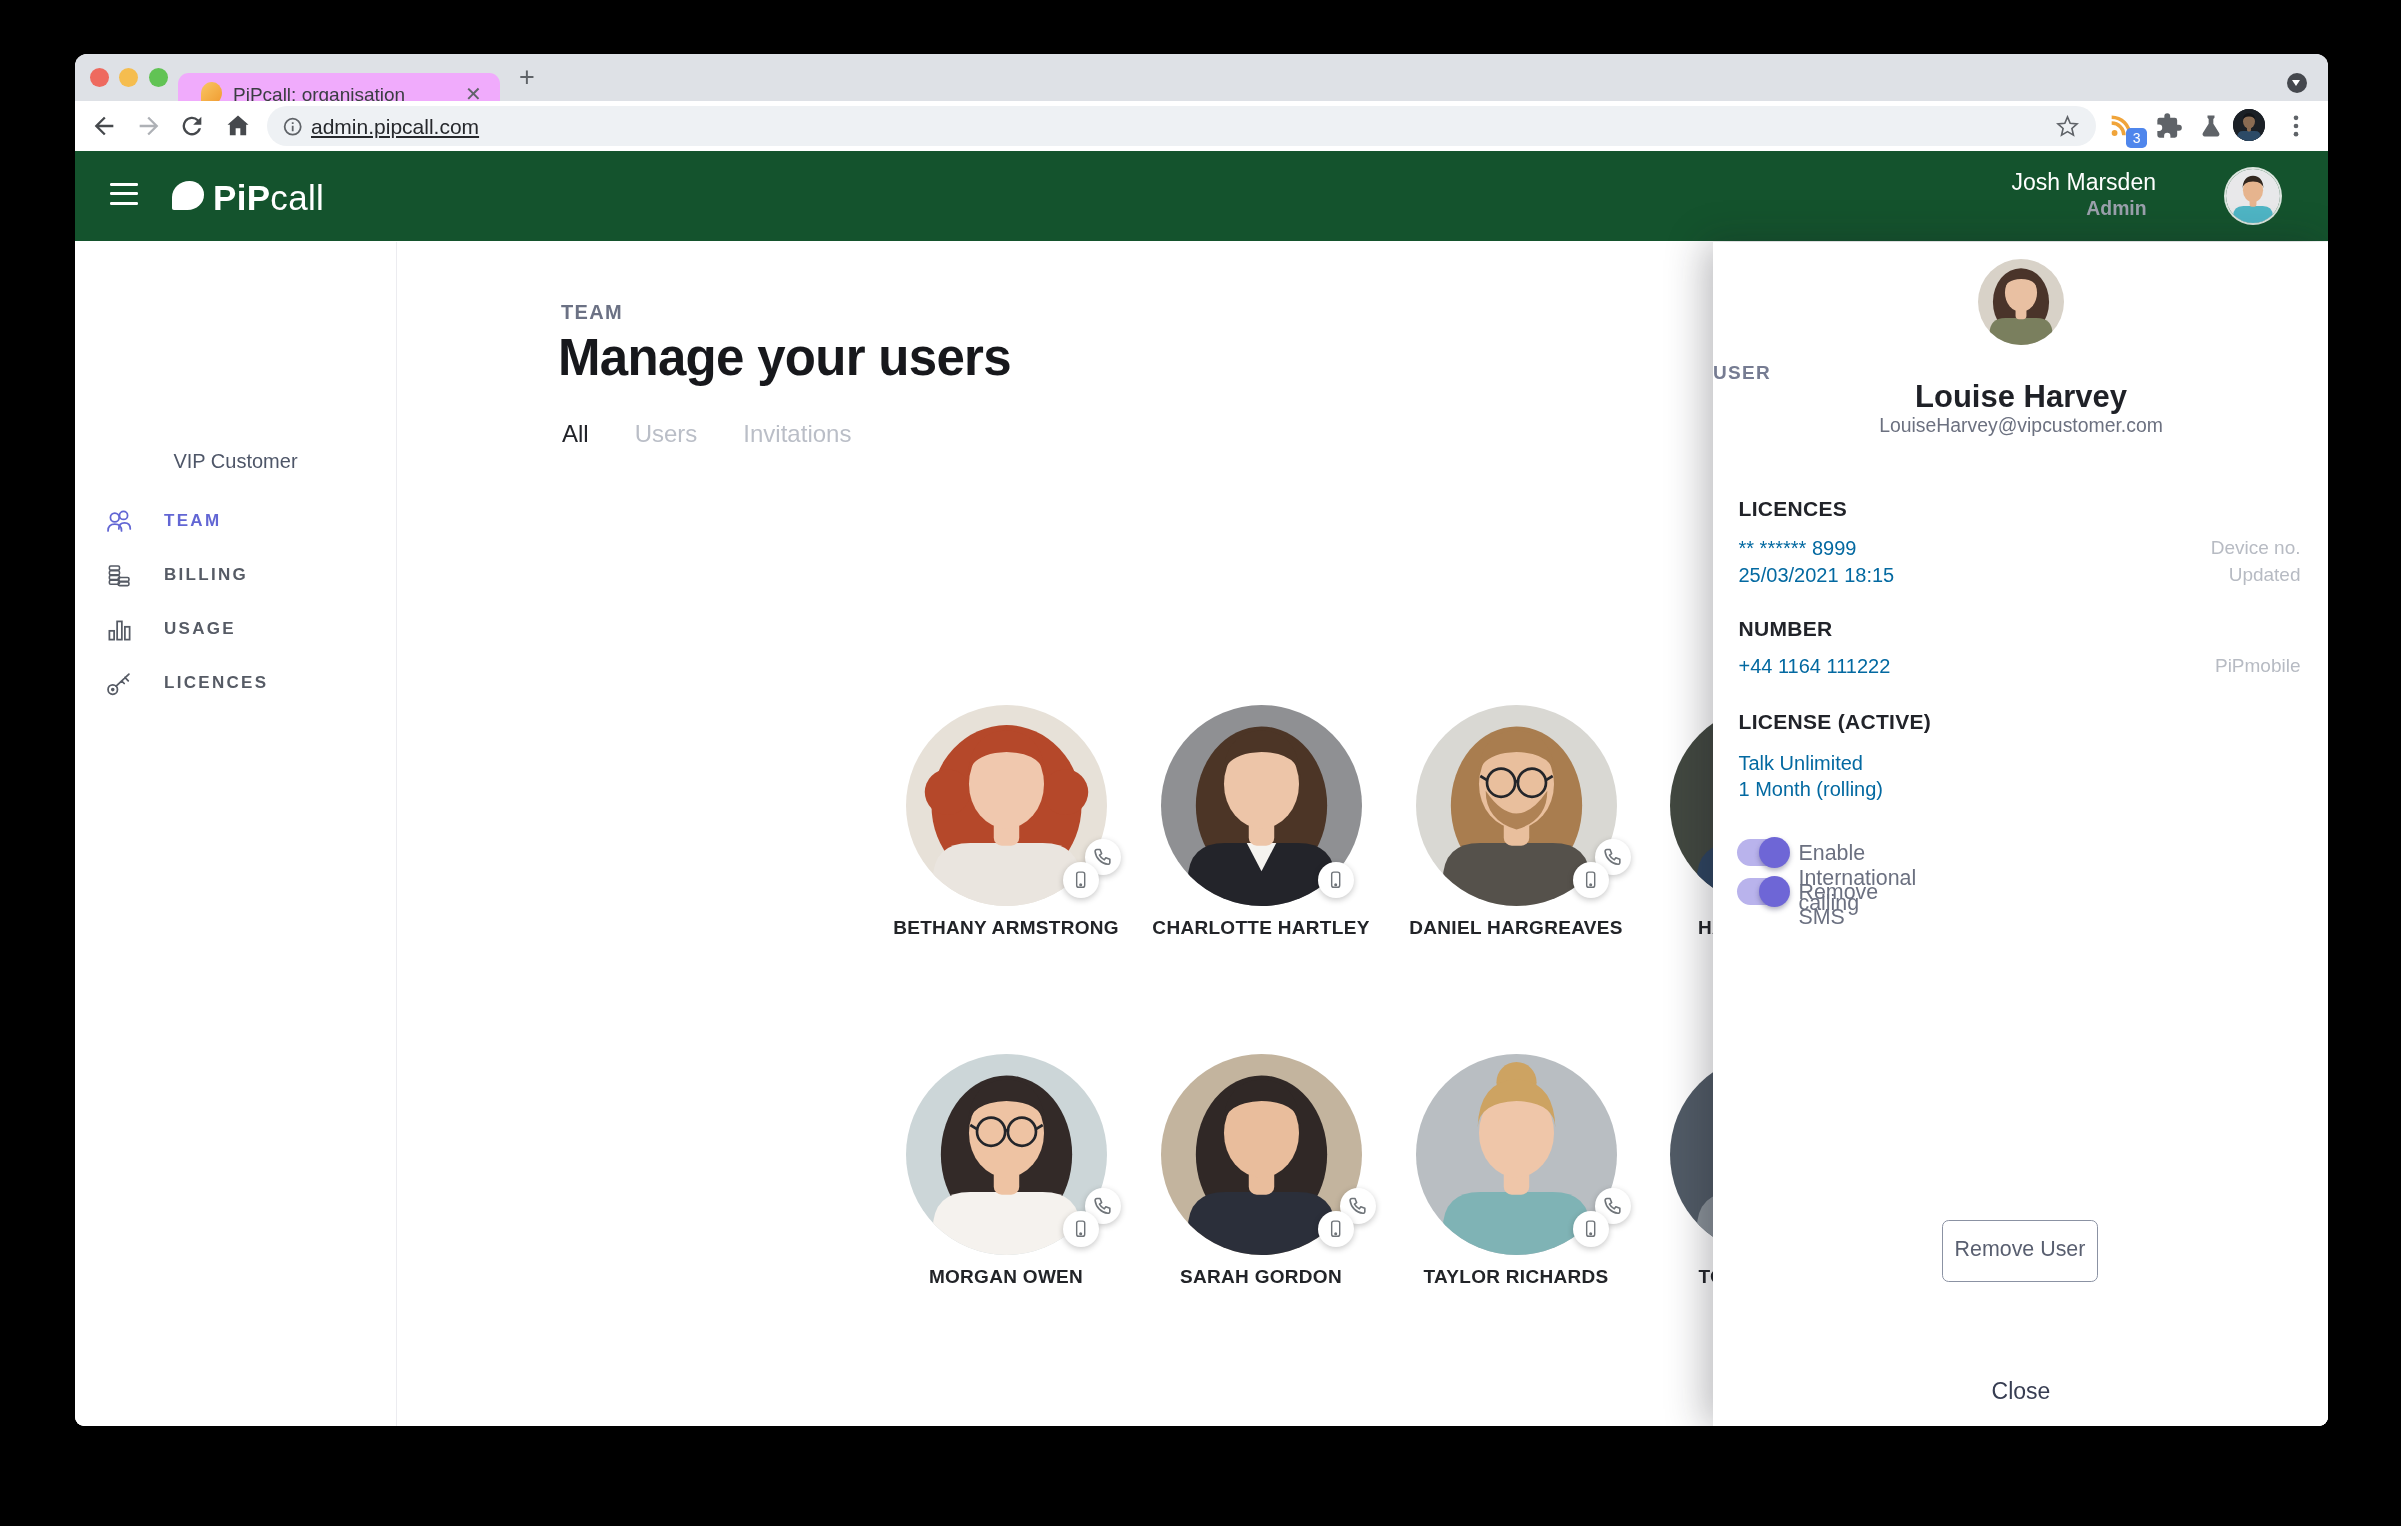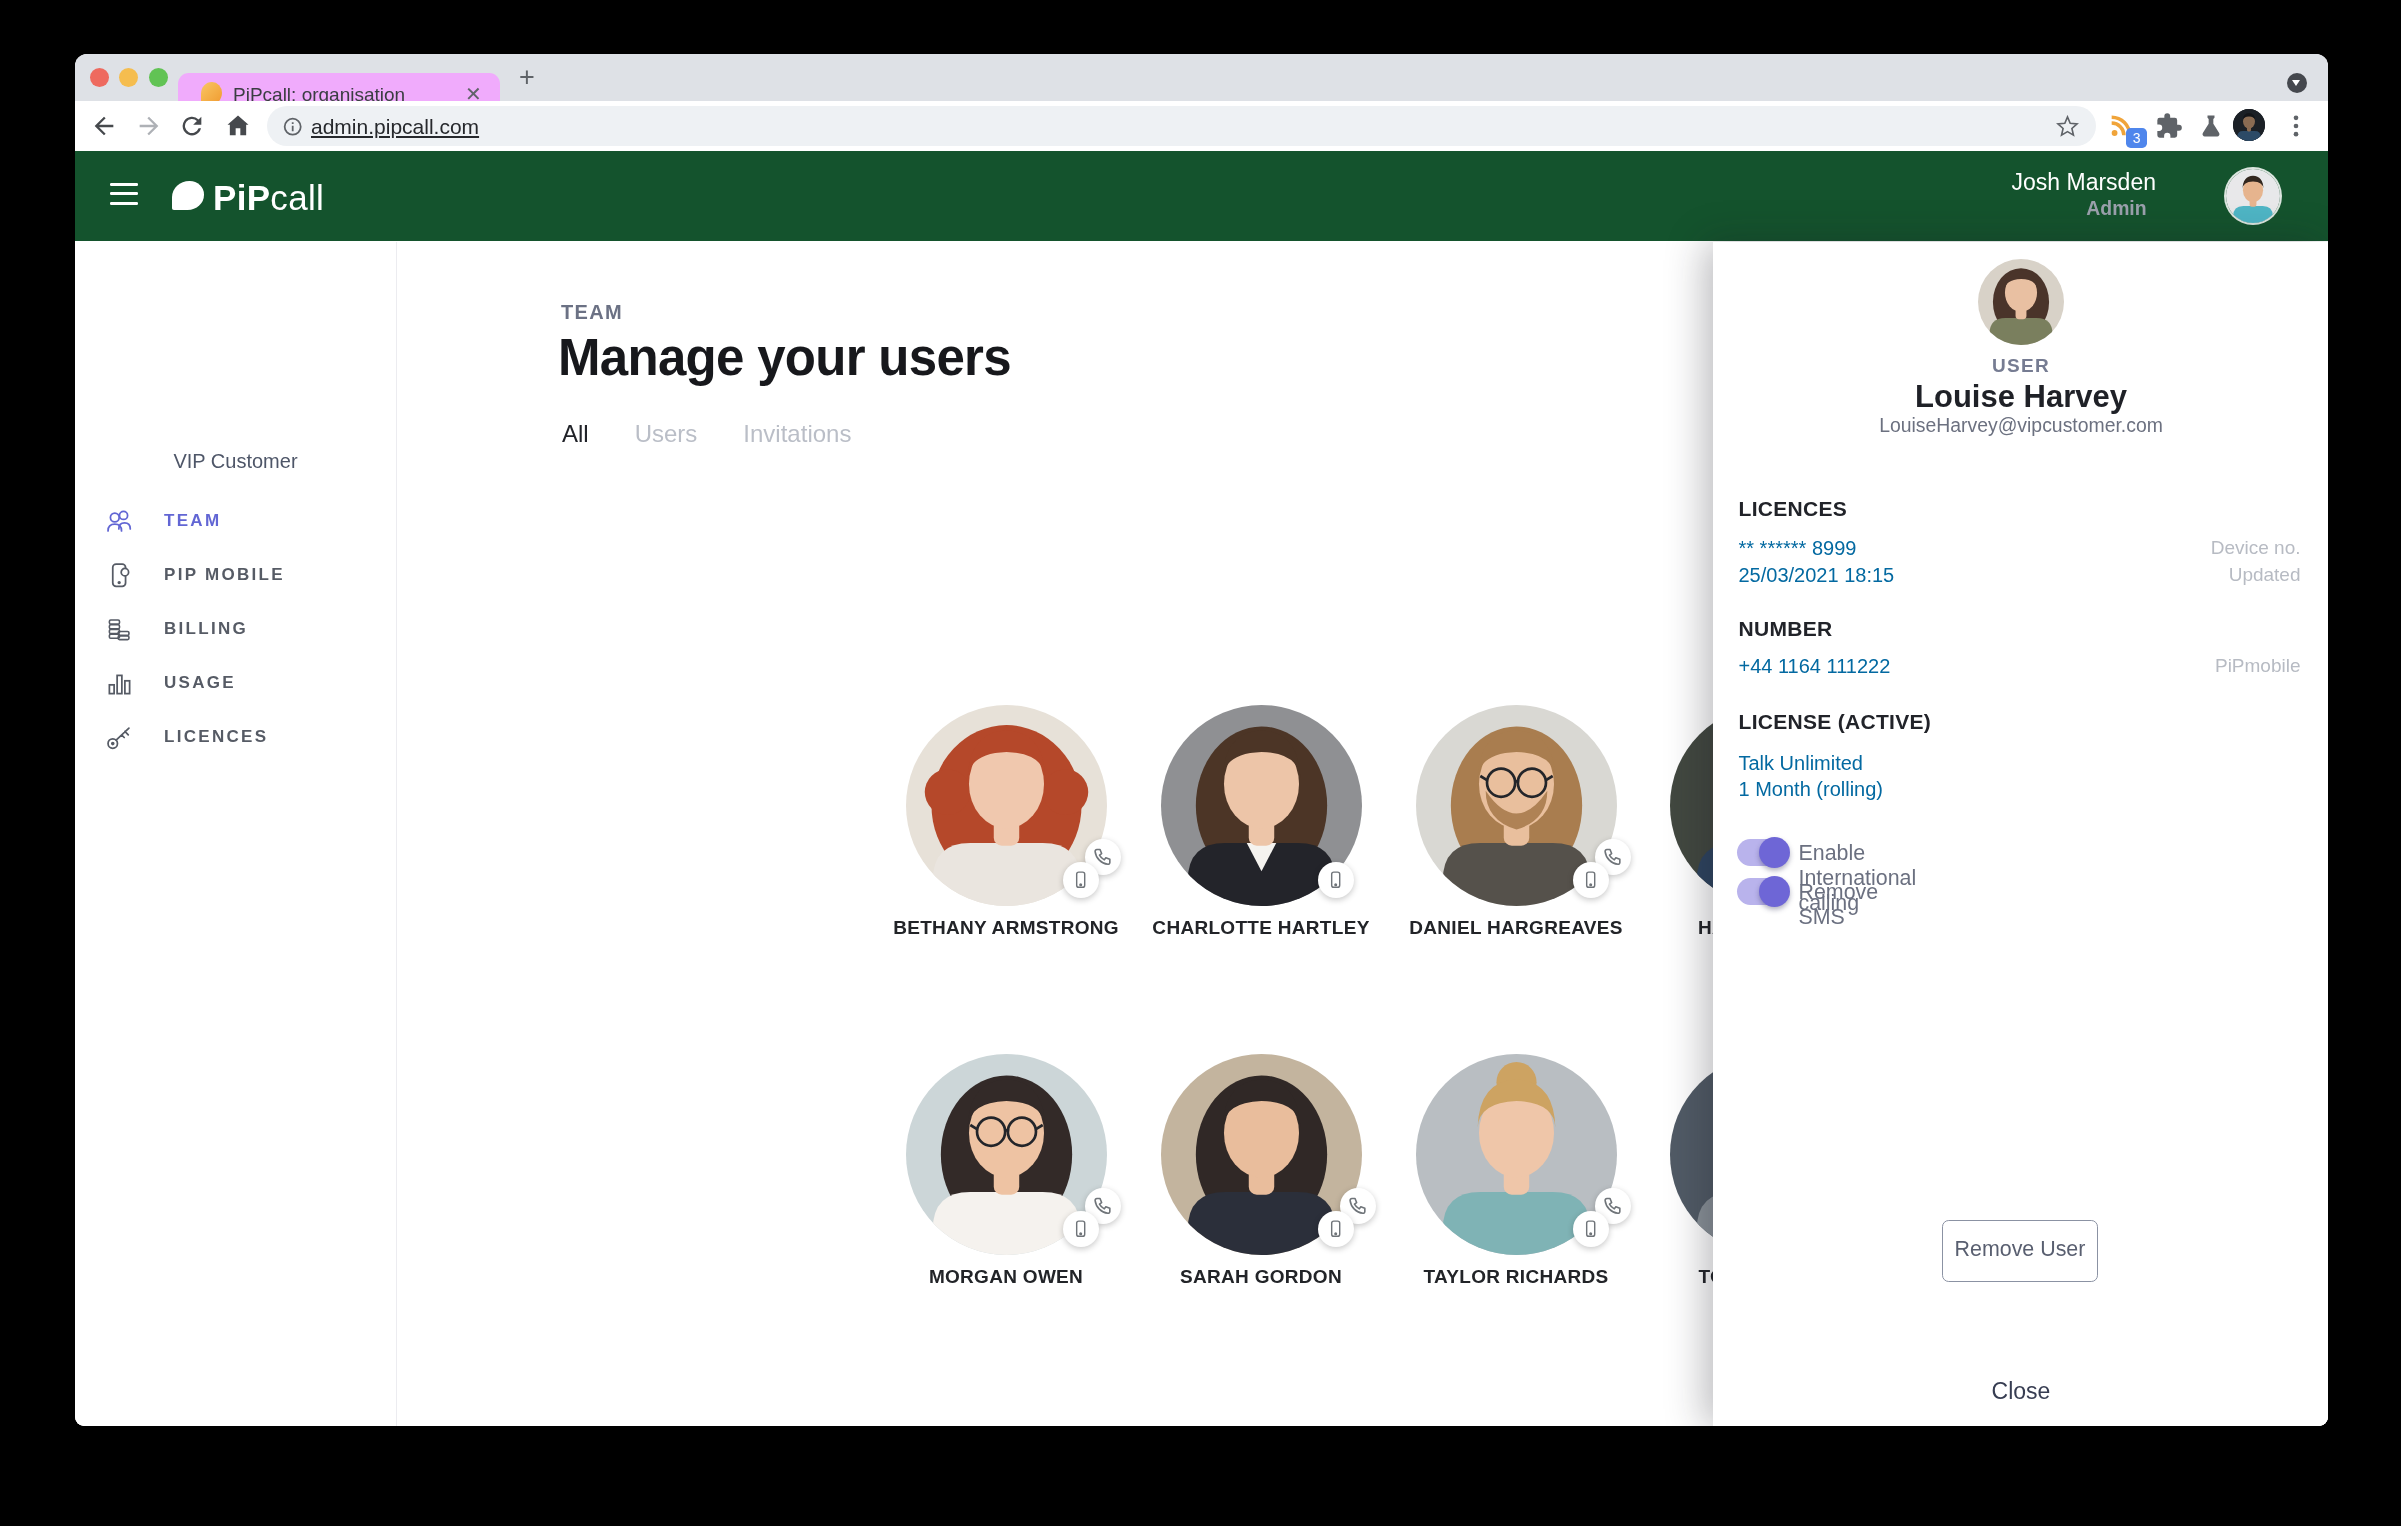--- a/index.html
+++ b/index.html
@@ -75,21 +75,21 @@
   .badge svg{position:absolute;left:7.4px;top:7.4px;width:21.4px;height:21.4px;}
   .badge.phone{left:206px;top:134px;}
   .badge.mobile{left:184px;top:157px;}
   .addtext{position:absolute;left:52px;top:88px;white-space:nowrap;color:#97999c;}
   .addtext .plus{font-size:32px;font-weight:300;color:#8f9296;vertical-align:-2.7px;}
   .addtext .lbl{font-size:23px;font-weight:700;letter-spacing:1.3px;margin-left:14.7px;}
   
   .panel{position:absolute;left:1638px;top:0;width:616px;height:1185px;background:#fff;
     box-shadow:-8px 0 37px rgba(25,28,36,.30);}
   .pavatar{position:absolute;left:265px;top:17.4px;width:86px;height:86px;border-radius:50%;overflow:hidden;}
-  .puser{position:absolute;left:0;top:113px;width:100%;text-align:center;font-size:19px;font-weight:700;
+  .puser{position:absolute;left:0;top:120px;width:100%;font-size:19px;font-weight:700;
     letter-spacing:1.3px;color:#767c92;}
   .pname{position:absolute;left:0;top:137px;width:100%;text-align:center;font-size:31px;font-weight:600;color:#1f2127;}
   .pemail{position:absolute;left:0;top:172px;width:100%;text-align:center;font-size:19.4px;color:#6c7180;}
   .psections{position:absolute;left:25.5px;top:0;width:562px;}
   .phead{position:absolute;font-size:21px;font-weight:700;color:#212329;letter-spacing:0.3px;}
   .prow{position:absolute;width:562px;}
   .pval{position:absolute;left:0;font-size:20px;color:#0369a1;}
   .pnote{position:absolute;right:0;font-size:19px;color:#b7bbc3;}
   .toggles{position:absolute;left:23.5px;top:592px;}
   .trow{position:relative;height:39px;}
@@ -219,28 +219,20 @@
   <div class="mitem active">
     <span class="micon"><svg viewBox="0 0 46 46" fill="none" stroke="currentColor" stroke-width="2.6" stroke-linecap="round">
                   <circle cx="29" cy="14" r="6"></circle>
                   <path d="M22 34q0-9 8.5-9T39 34"></path>
                   <circle cx="16" cy="17" r="6.5"></circle>
                   <path d="M6 37q0-10 10-10t10 10"></path>
                 </svg></span>
     <span class="mlabel">TEAM</span>
   </div>
 
-  <div class="mitem">
-    <span class="micon"><svg viewBox="0 0 46 46" fill="none" stroke="currentColor" stroke-width="2.6" stroke-linecap="round">
-                  <rect x="13" y="6" width="19" height="33" rx="5"></rect>
-                  <circle cx="31" cy="18" r="5.5" fill="#fff"></circle>
-                  <circle cx="22.5" cy="33.5" r="1.2" fill="currentColor"></circle>
-                </svg></span>
-    <span class="mlabel">PIP MOBILE</span>
-  </div>
 
   <div class="mitem">
     <span class="micon"><svg viewBox="0 0 46 46" fill="none" stroke="currentColor" stroke-width="2.4">
                   <rect x="8" y="9" width="15" height="6" rx="2"></rect>
                   <rect x="8" y="16" width="15" height="6" rx="2"></rect>
                   <rect x="8" y="23" width="15" height="6" rx="2"></rect>
                   <rect x="8" y="30" width="15" height="6" rx="2"></rect>
                   <rect x="21" y="26" width="16" height="5.5" rx="2"></rect>
                   <rect x="21" y="32.5" width="16" height="5.5" rx="2"></rect>
                 </svg></span>

